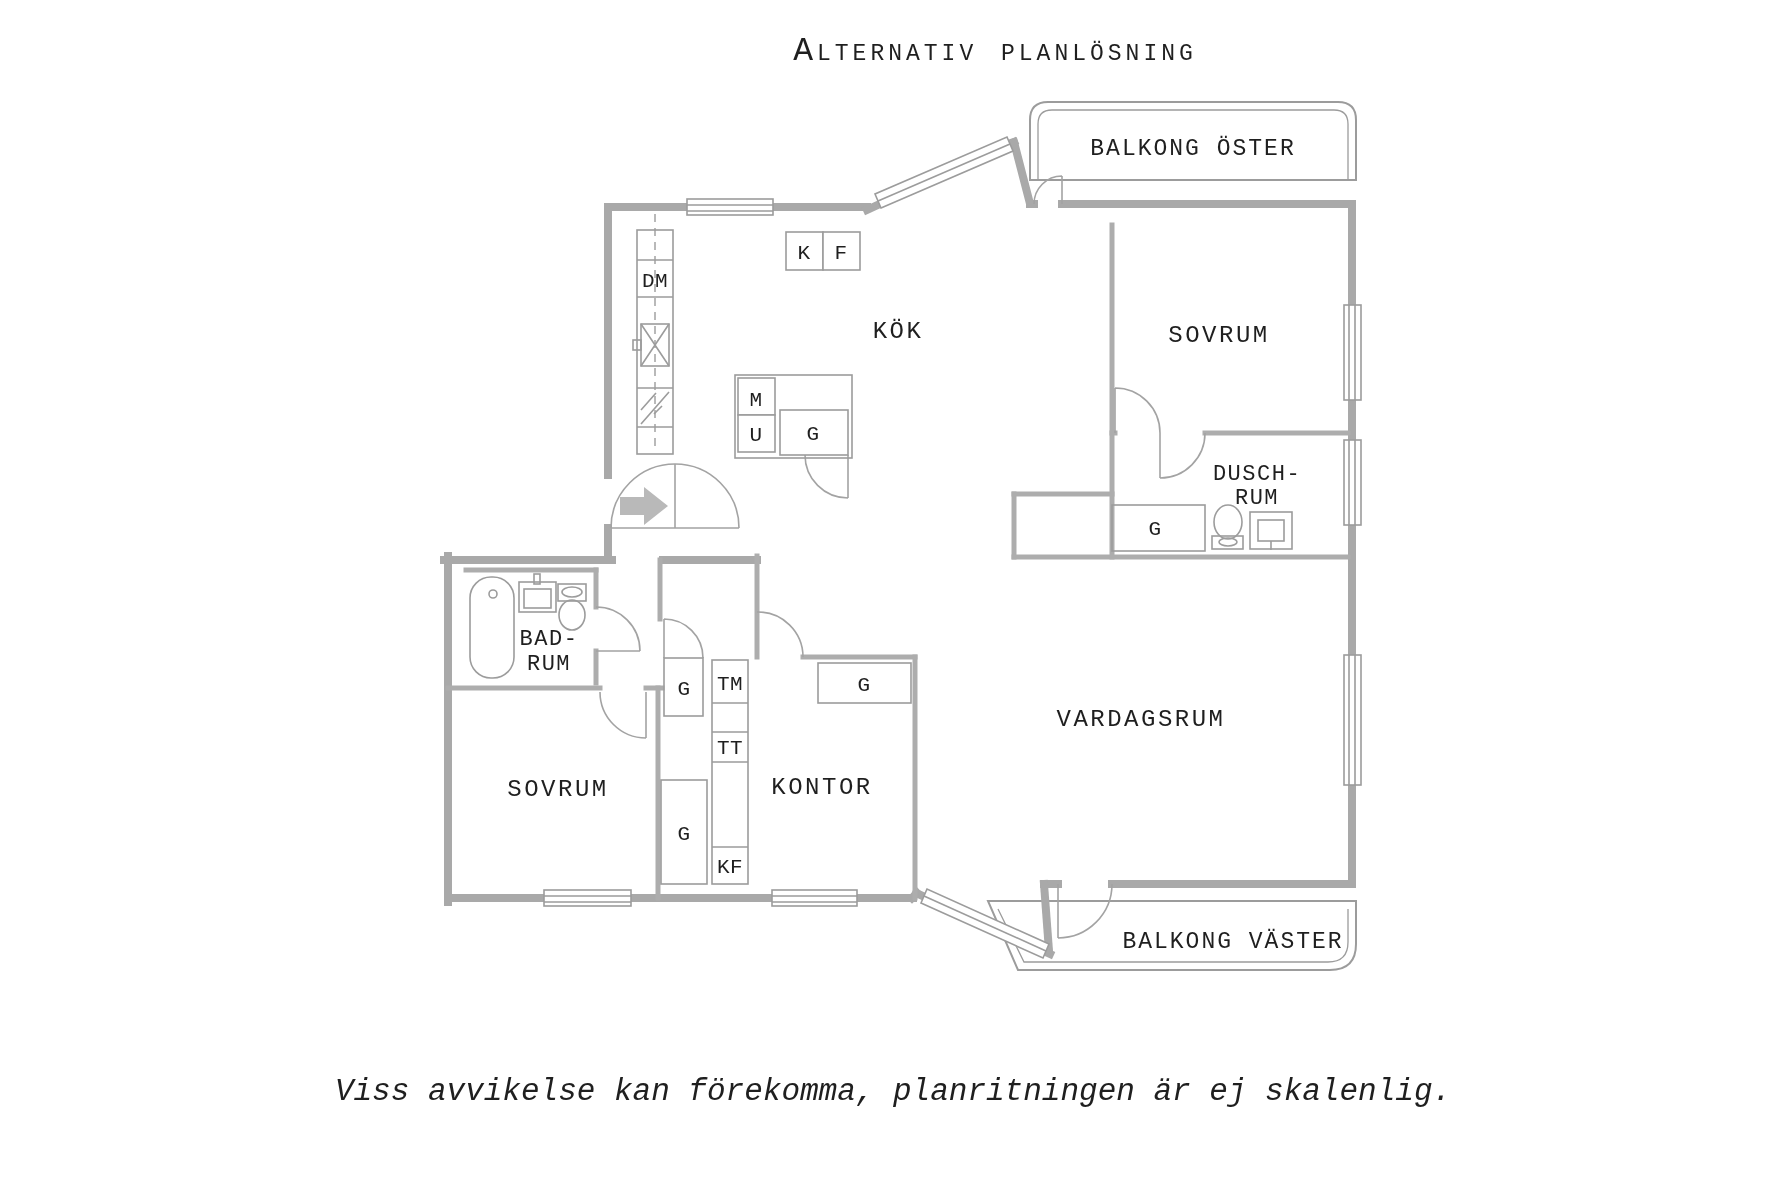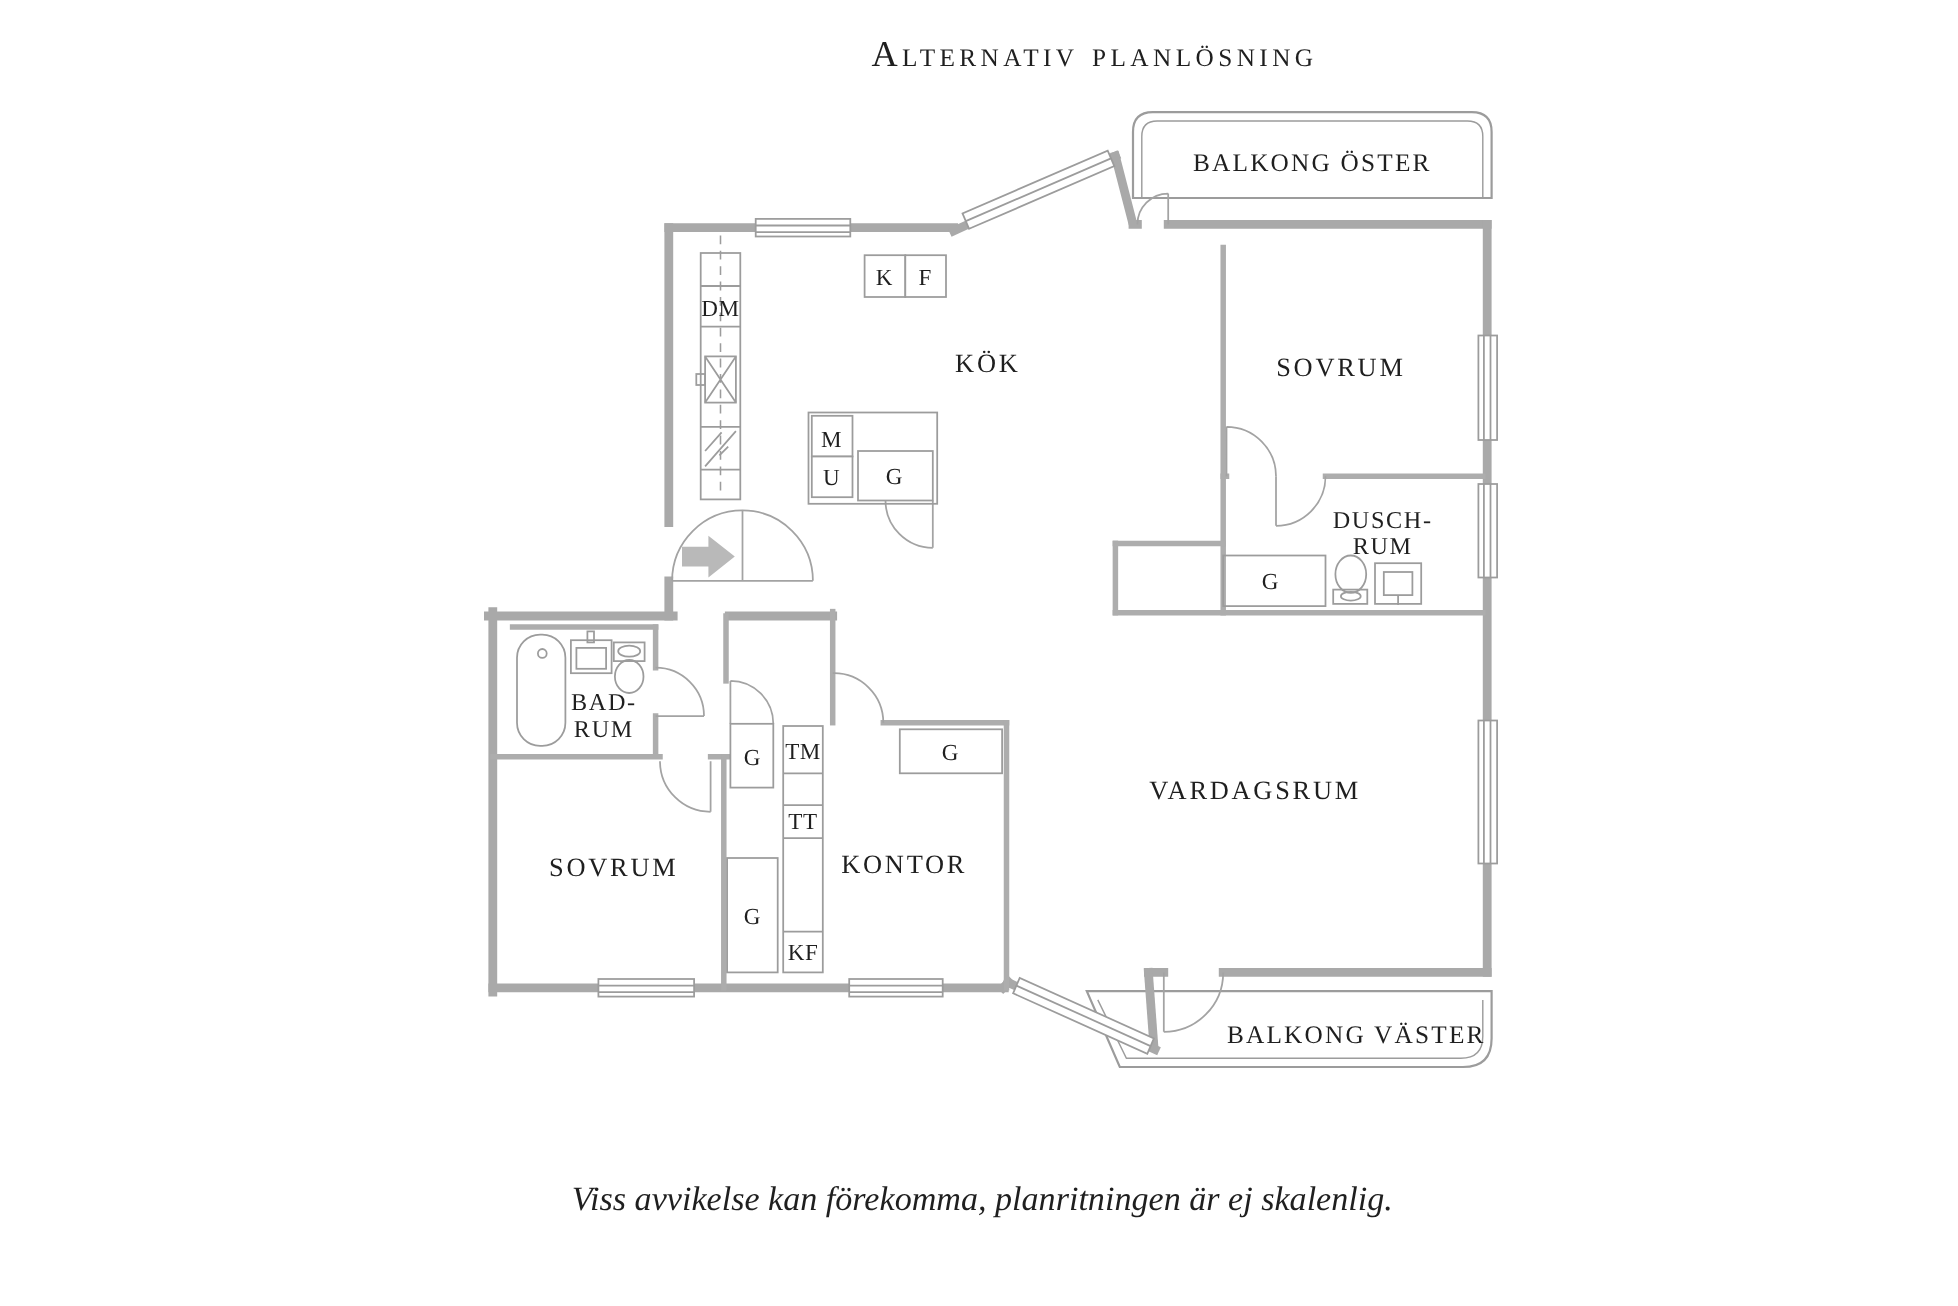--- a/index.html
+++ b/index.html
@@ -1,17 +1,17 @@
 <!DOCTYPE html>
 <html><head>
 <meta charset="utf-8">
 <style>
   html,body{margin:0;padding:0;background:#ffffff;}
   .page{position:relative;width:1780px;height:1187px;background:#fff;overflow:hidden;
-        font-family:Liberation Serif, serif;}
+        font-family:Liberation Mono, monospace;}
   svg{position:absolute;left:0;top:0;}
   
   .we{stroke:#a9a9a9;stroke-width:8;fill:none;stroke-linecap:square;}
   .wi{stroke:#adadad;stroke-width:5;fill:none;stroke-linecap:square;}
   .f {stroke:#9c9c9c;stroke-width:1.6;fill:none;}
   .fw{stroke:#9c9c9c;stroke-width:1.6;fill:#ffffff;}
   .dr{stroke:#a3a3a3;stroke-width:1.6;fill:none;}
   .dash{stroke:#9c9c9c;stroke-width:1.4;fill:none;stroke-dasharray:8 6;}
   .balc{stroke:#9c9c9c;stroke-width:2;fill:#ffffff;}
   .balci{stroke:#9c9c9c;stroke-width:1.3;fill:none;}

